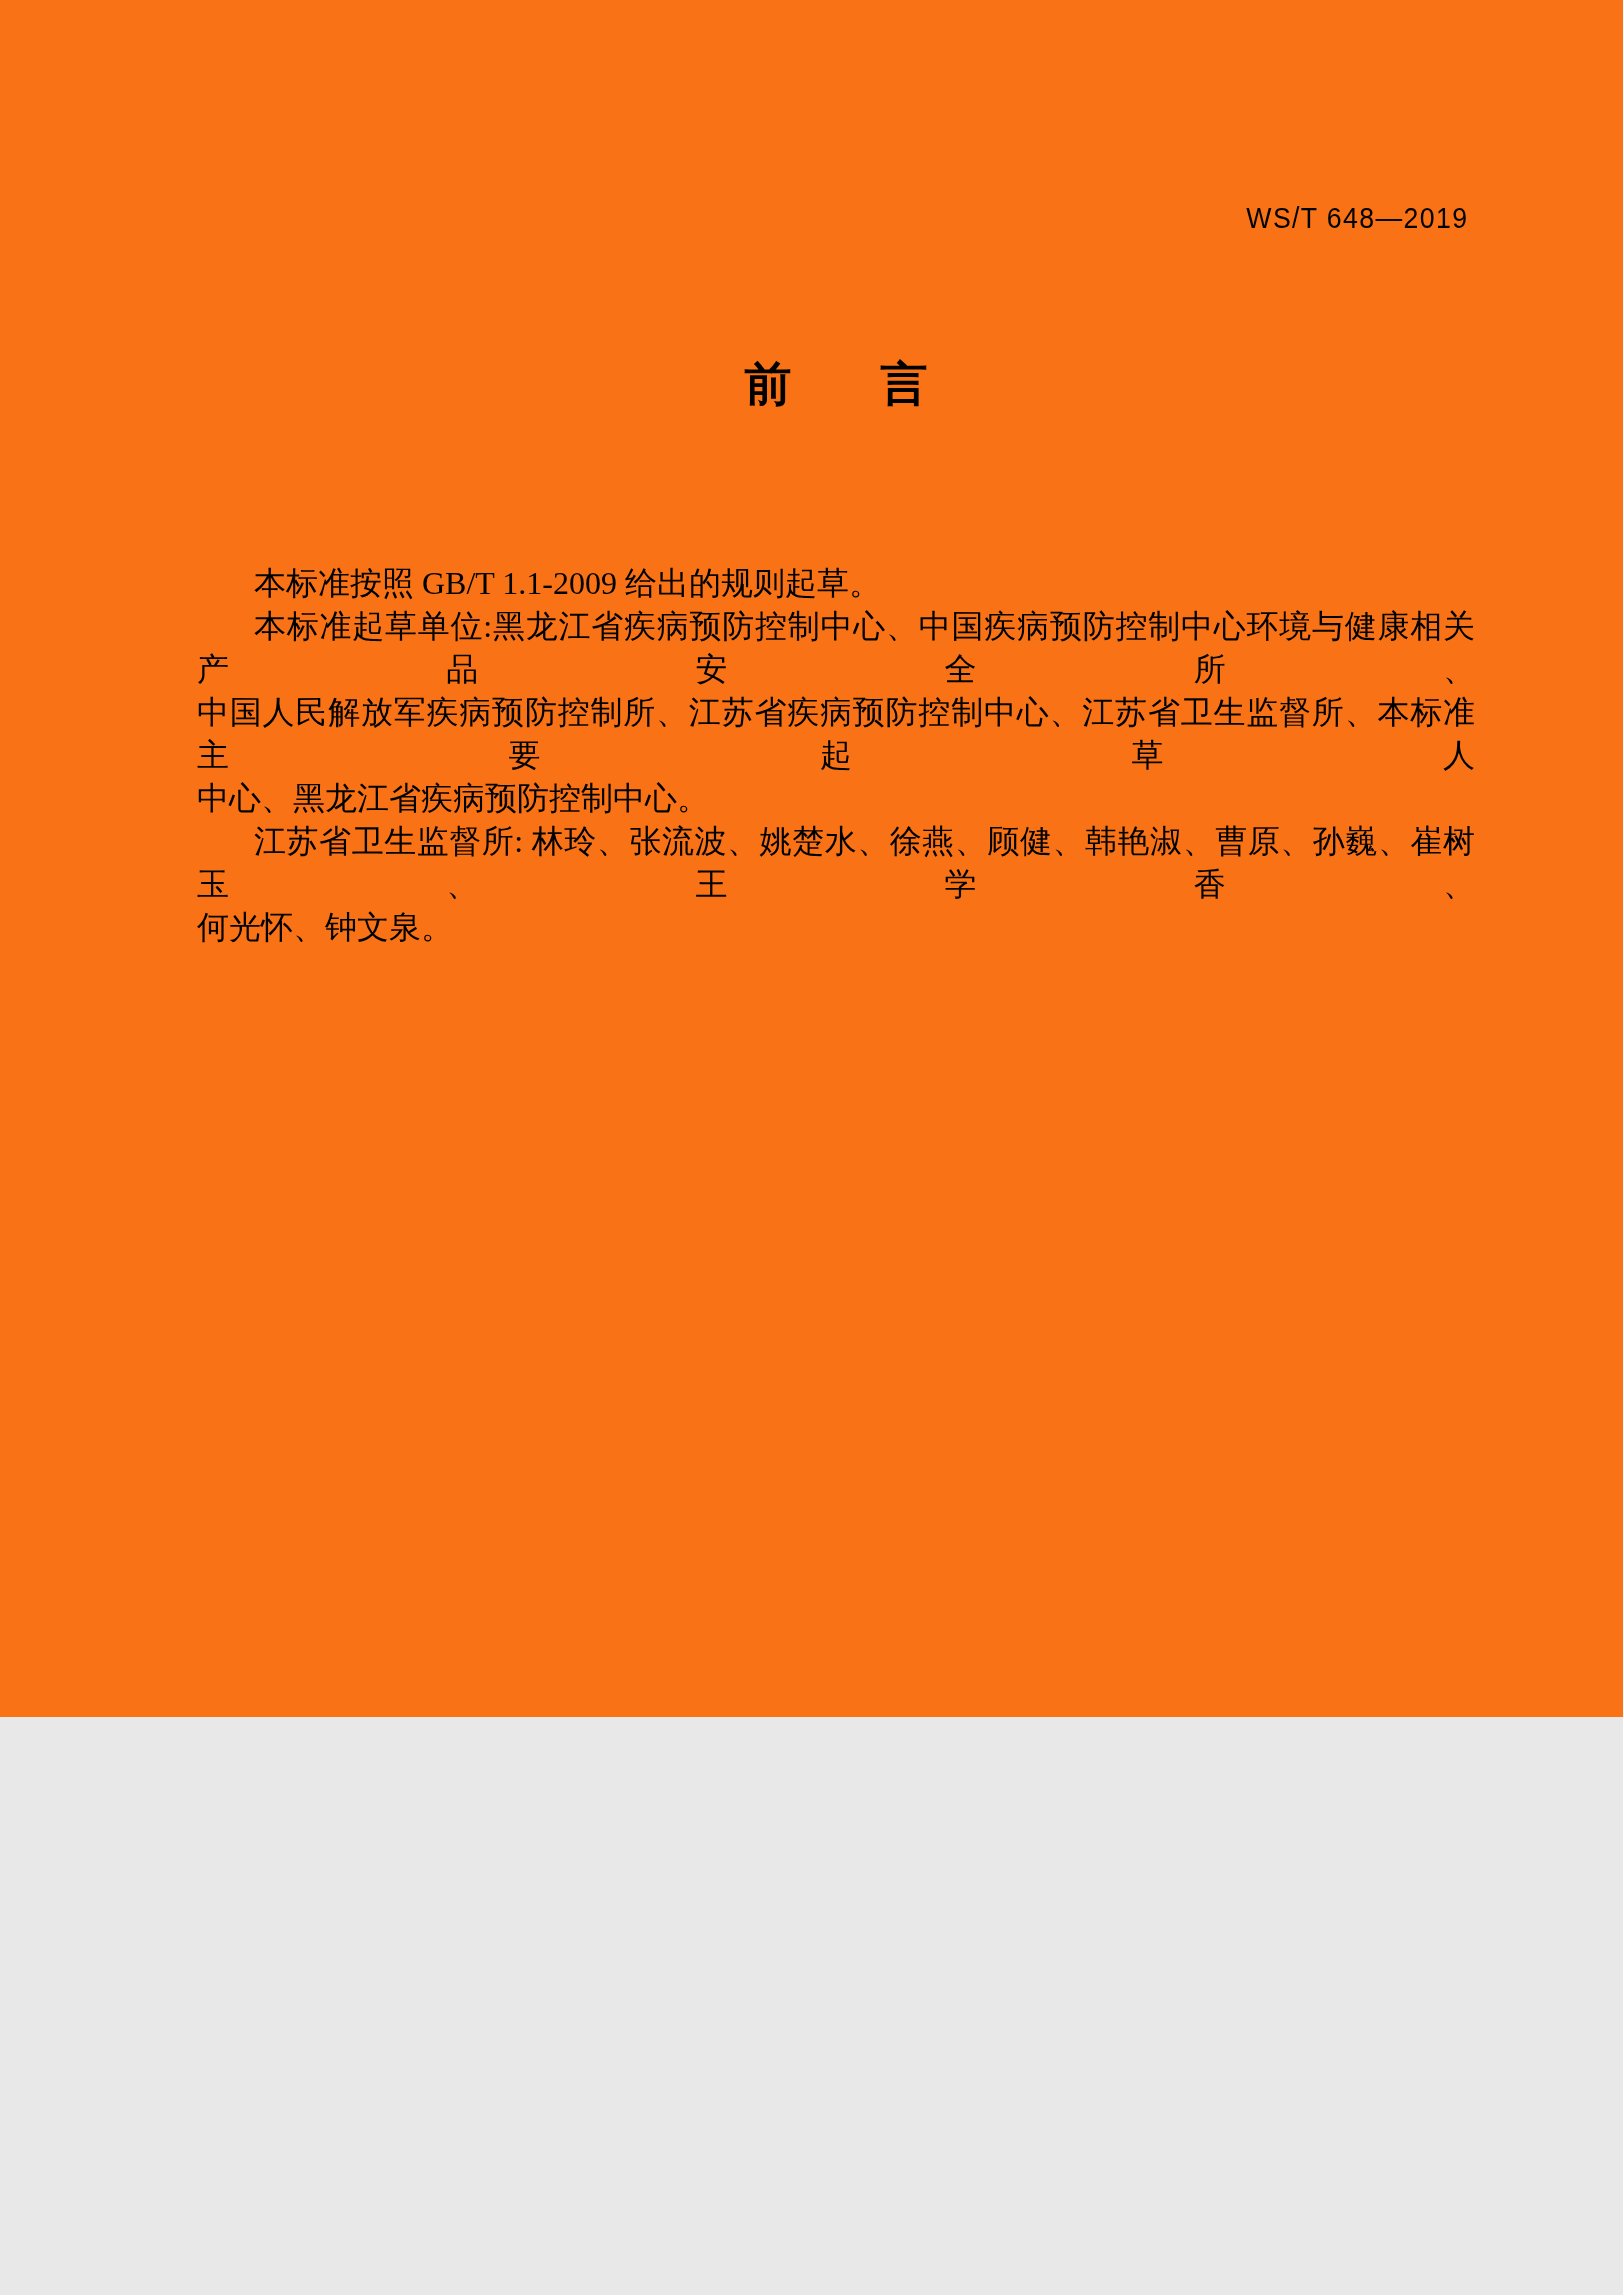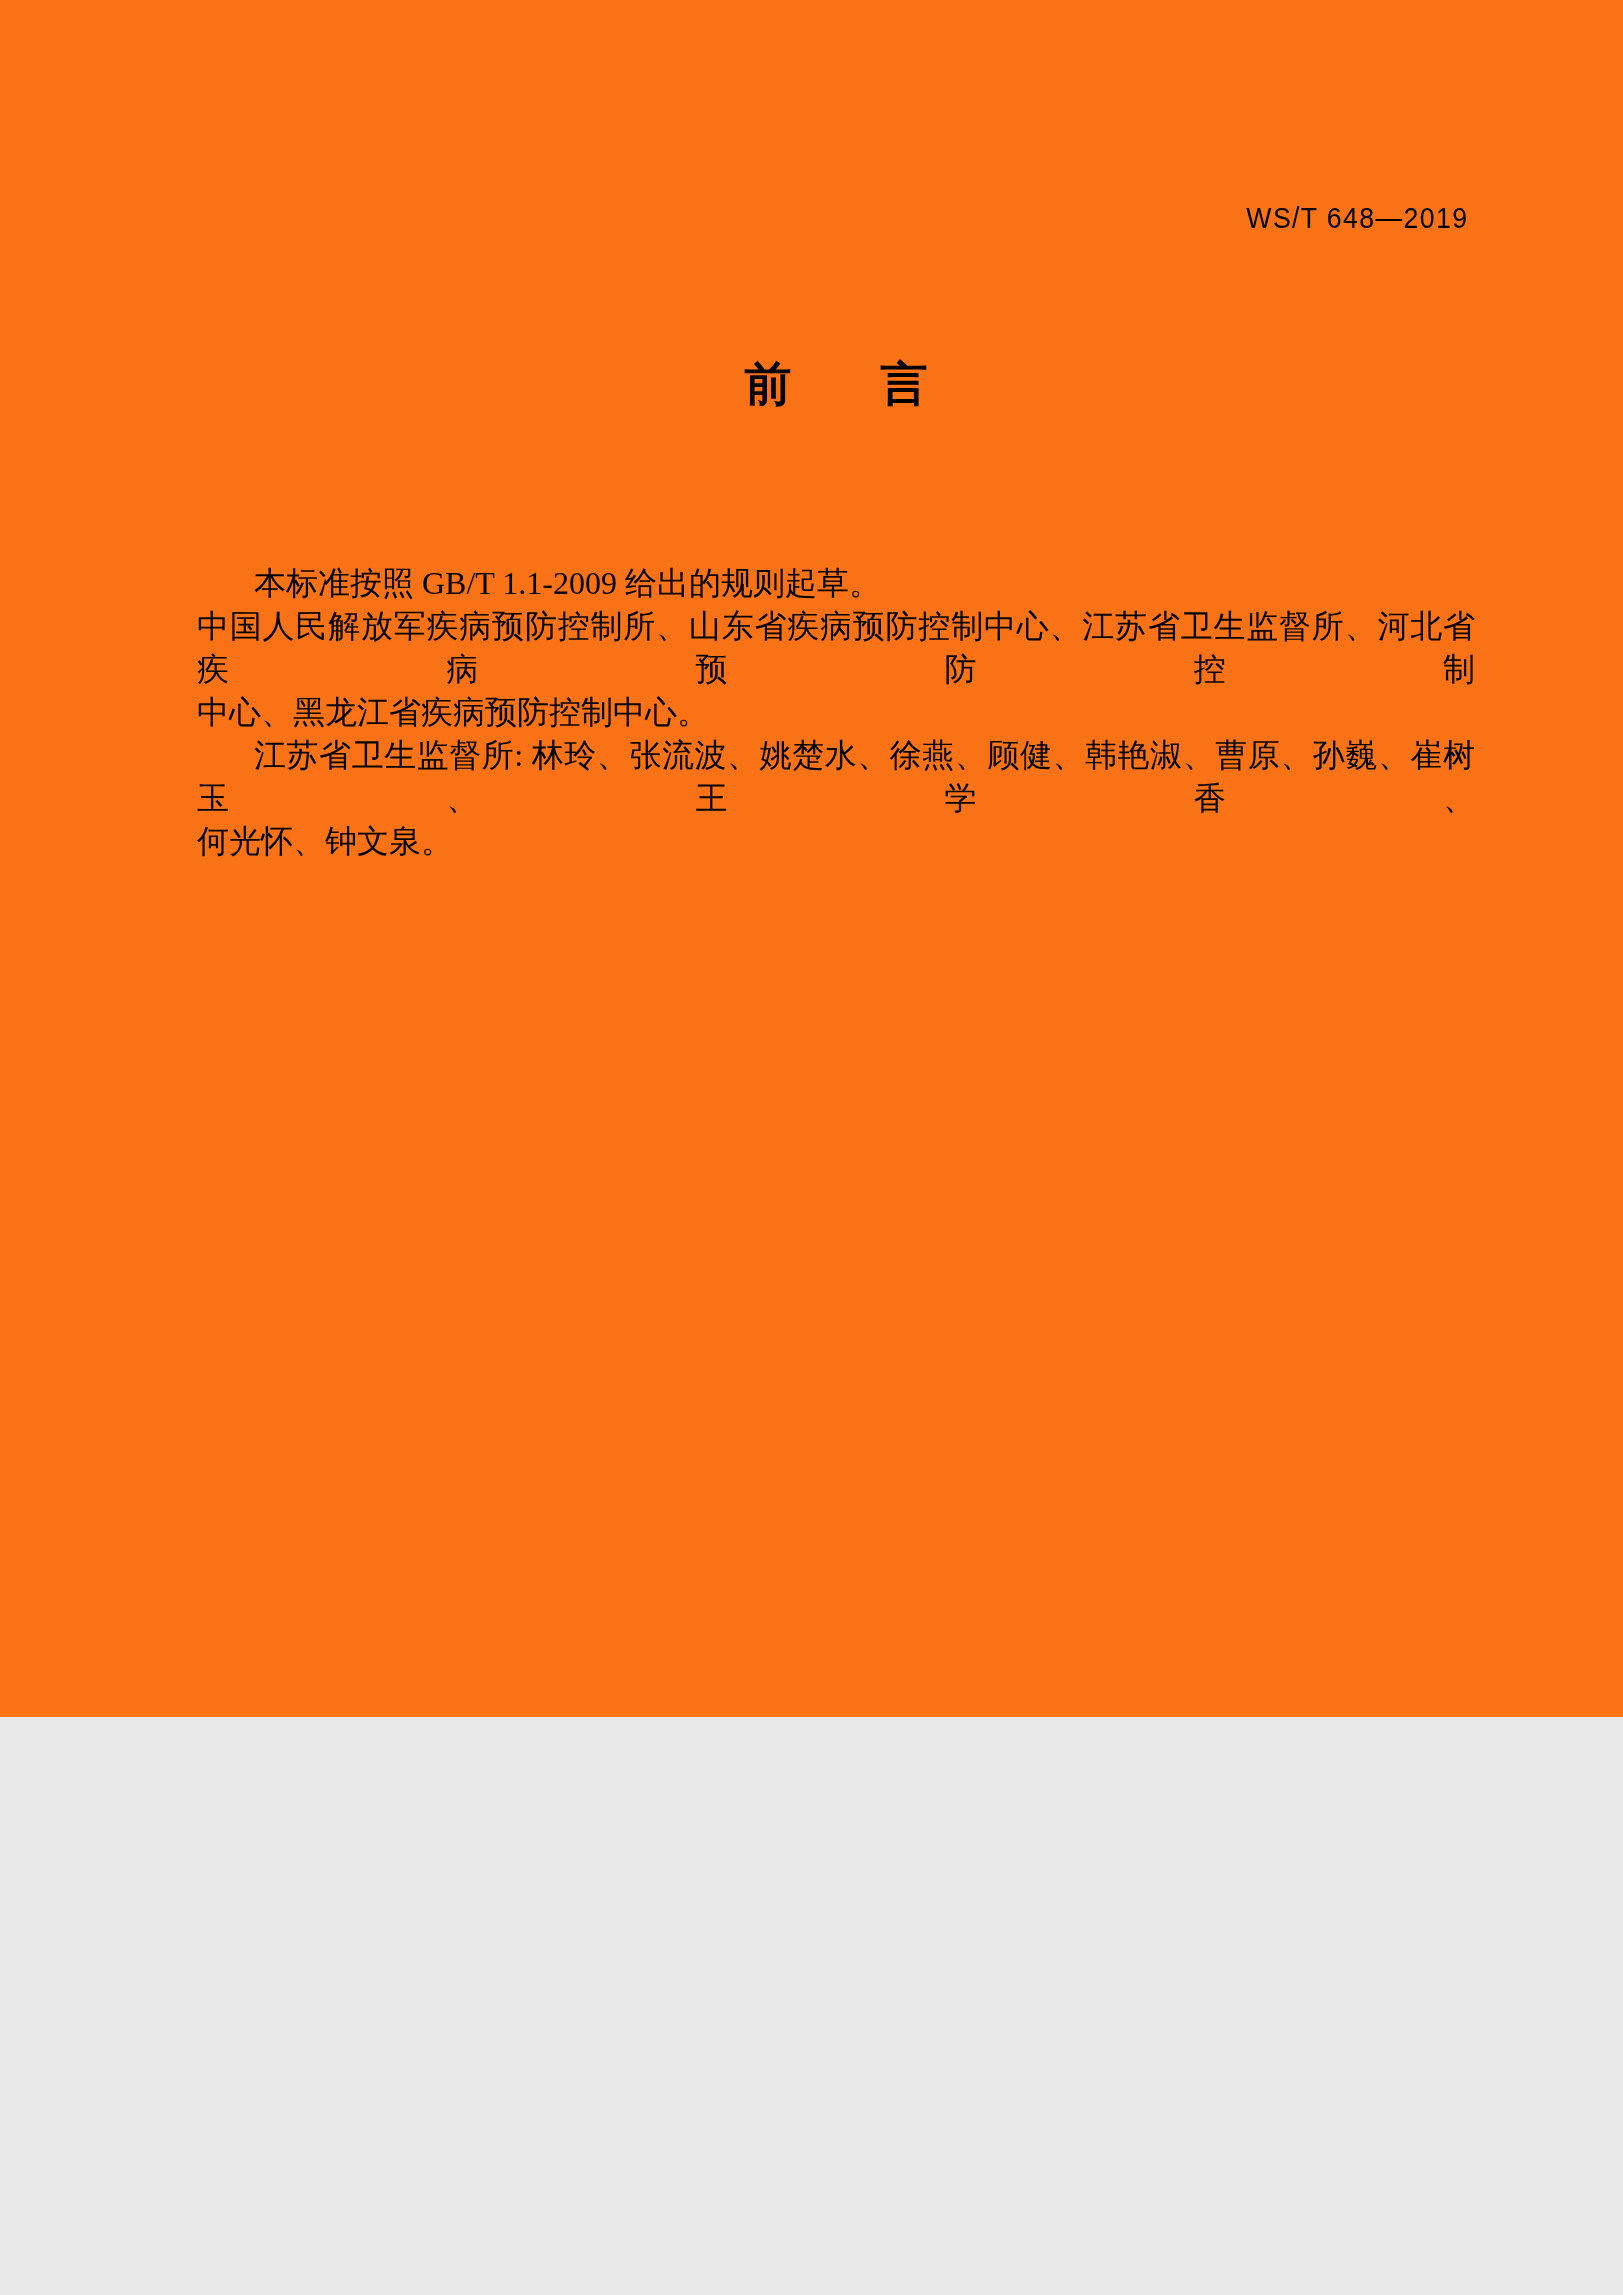--- a/index.html
+++ b/index.html
@@ -74,21 +74,22 @@
     <span>言</span>
   </div>
 
   <div class="content">
 
     <div>
       <div class="line indent">本标准按照 GB/T 1.1-2009 给出的规则起草。</div>
     </div>
 
     <div>
-      <div class="line fill">中国人民解放军疾病预防控制所、山东省疾病预防控制中心、江苏省卫生监督所、河北省疾病预防控制</div>
+      <div class="line indent fill">本标准起草单位:黑龙江省疾病预防控制中心、中国疾病预防控制中心环境与健康相关产品安全所、</div>
+      <div class="line fill">中国人民解放军疾病预防控制所、江苏省疾病预防控制中心、江苏省卫生监督所、本标准主要起草人</div>
       <div class="line">中心、黑龙江省疾病预防控制中心。</div>
     </div>
 
     <div>
       <div class="line indent fill">江苏省卫生监督所: 林玲、张流波、姚楚水、徐燕、顾健、韩艳淑、曹原、孙巍、崔树玉、王学香、</div>
       <div class="line">何光怀、钟文泉。</div>
     </div>
 
   </div>
 

